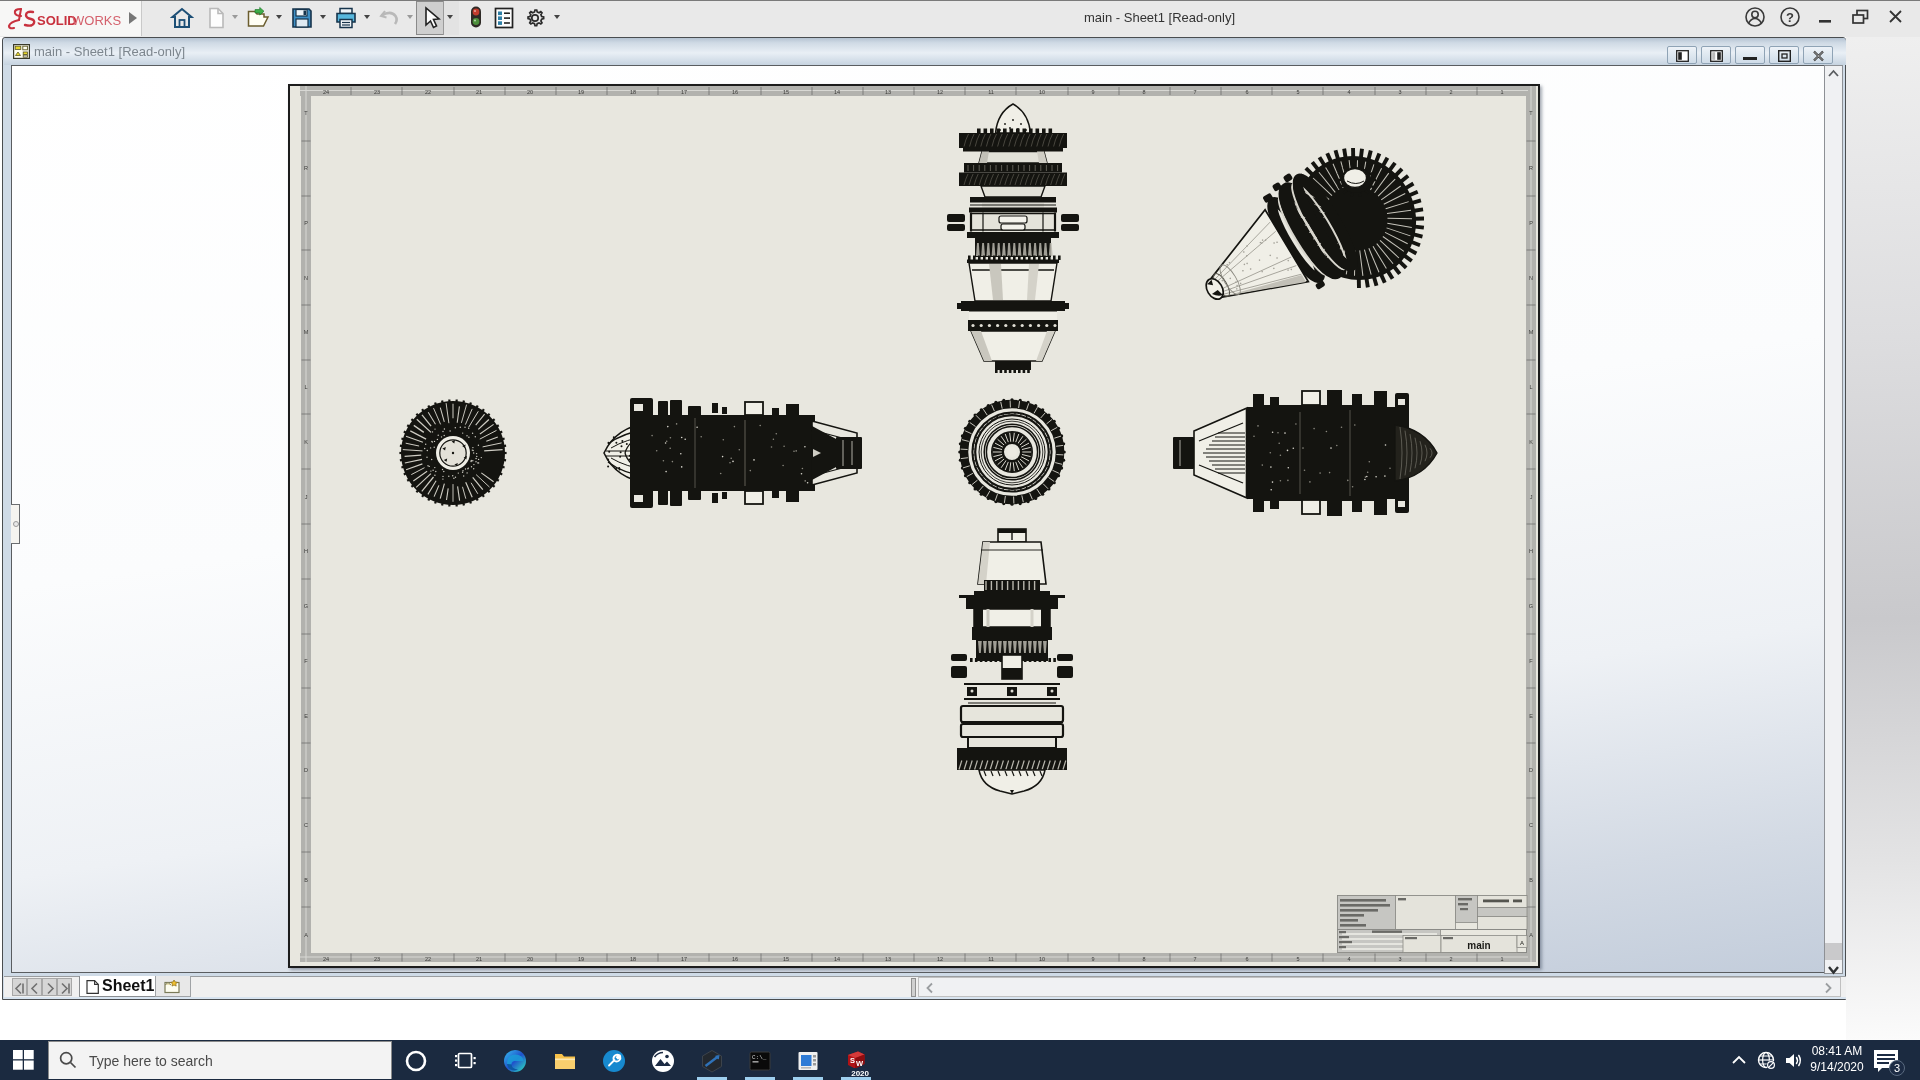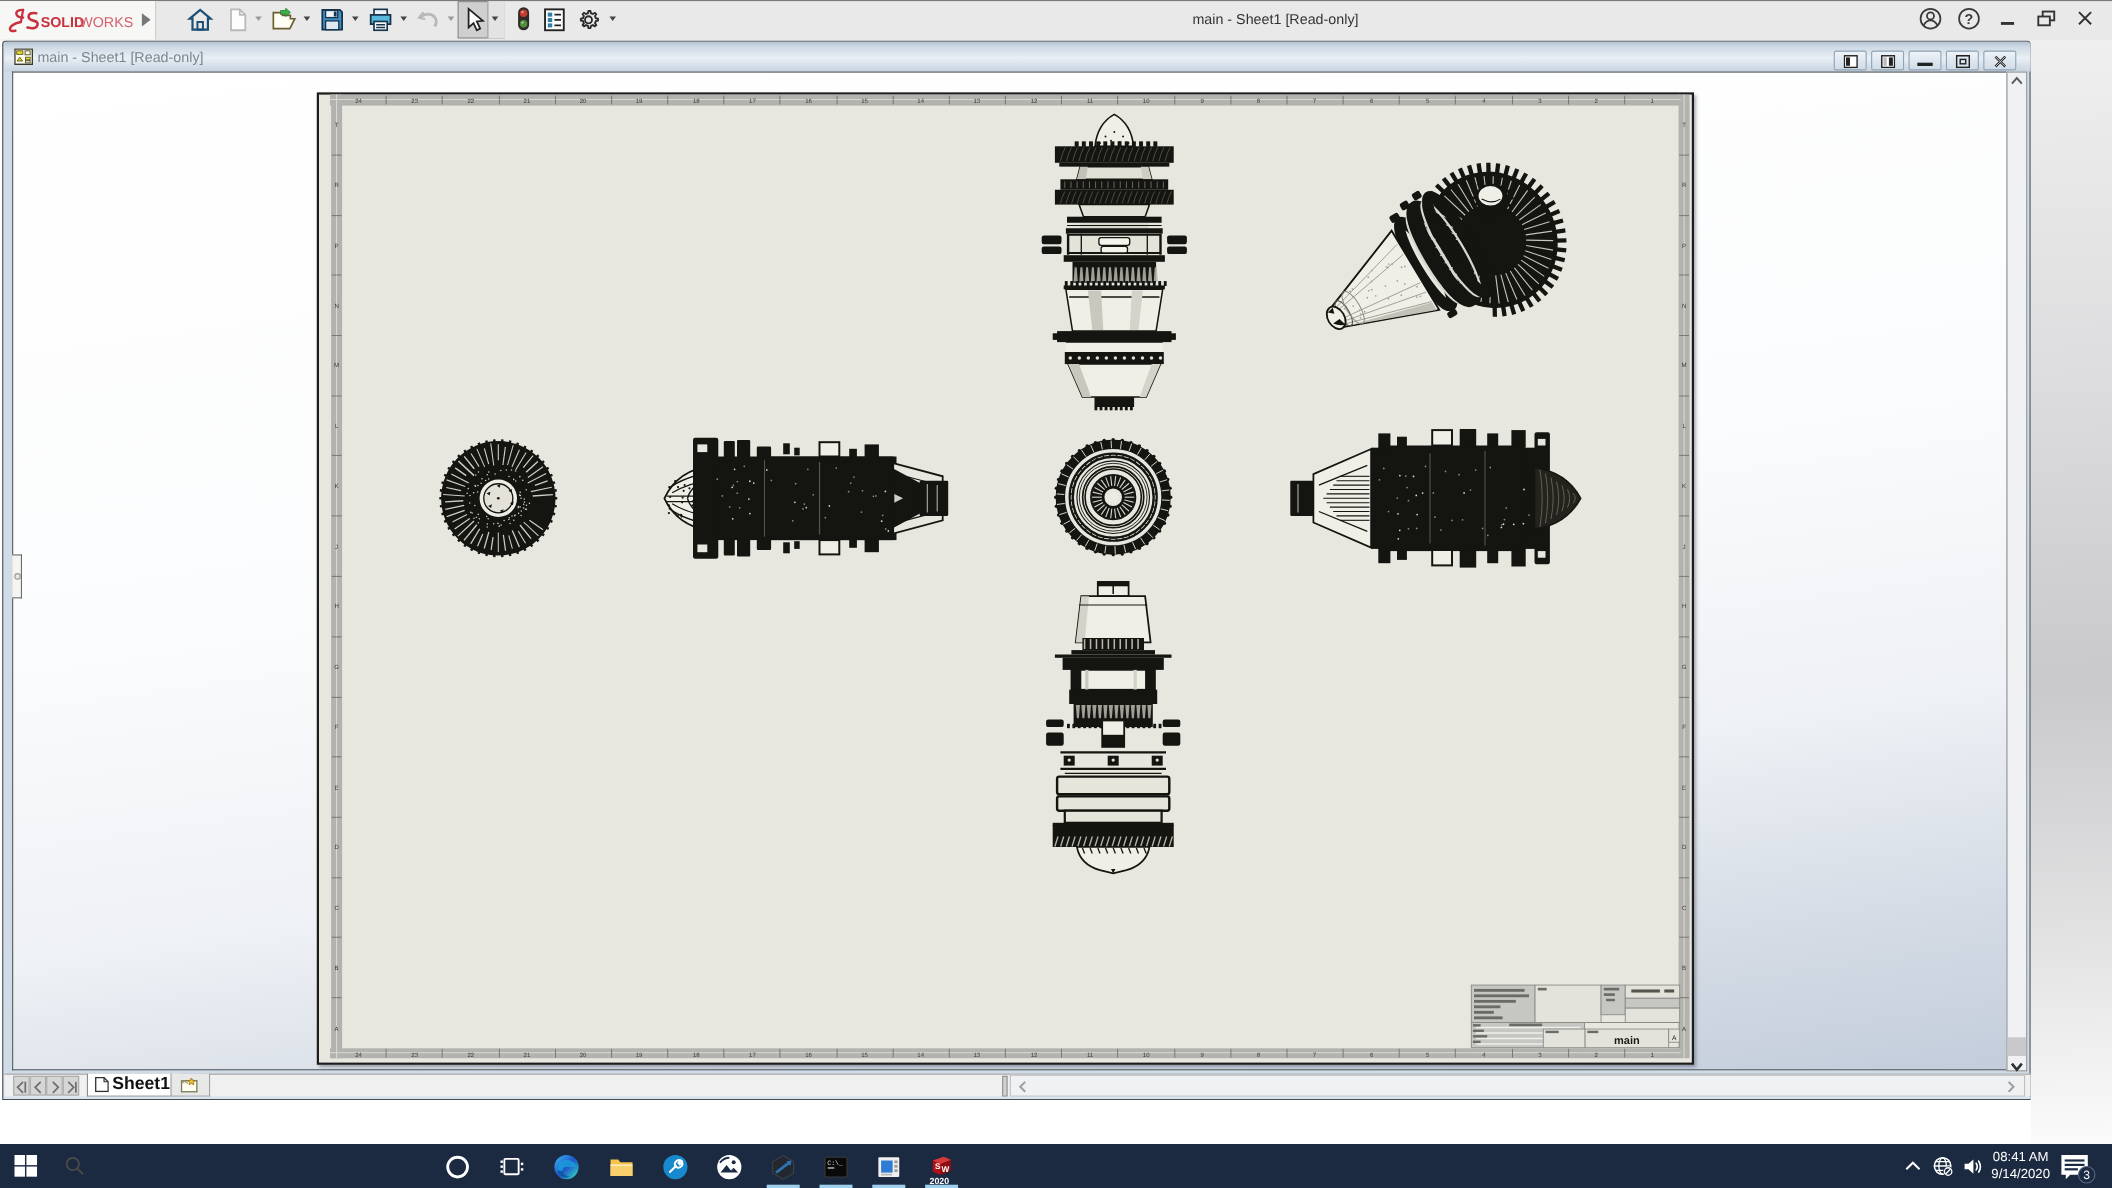--- a/index.html
+++ b/index.html
@@ -1357,20 +1357,21 @@
         <path d="M 1211 282 l 6 -1.5 l -1.5 5.5 Z" fill="#141410"></path>
       </g>
     </svg>
     <div id="taskbar" class="abs"></div>
     <svg class="abs" style="left:13px;top:1050px" width="21" height="20" viewBox="0 0 21 20">
 <rect x="0" y="0" width="9.7" height="9.2" fill="#fff"></rect>
       <rect x="11" y="0" width="9.7" height="9.2" fill="#fff"></rect>
 <rect x="0" y="10.5" width="9.7" height="9.2" fill="#fff"></rect>
       <rect x="11" y="10.5" width="9.7" height="9.2" fill="#fff"></rect>
     </svg>
+    <div id="searchbox" class="abs"><span style="margin-left:40px">Type here to search</span></div>
     <svg class="abs" style="left:58px;top:1050px" width="20" height="20" viewBox="0 0 20 20">
 <circle cx="8.2" cy="8.2" r="5.6" fill="none" stroke="#4a4a4a" stroke-width="1.7"></circle>
 <line x1="12.5" y1="12.5" x2="17.5" y2="17.5" stroke="#4a4a4a" stroke-width="1.7"></line>
     </svg>
     <svg class="abs" style="left:403px;top:1048px" width="26" height="26" viewBox="0 0 26 26">
       <circle cx="13" cy="13" r="9" fill="none" stroke="#fff" stroke-width="2.6"></circle>
     </svg>
     <svg class="abs" style="left:452px;top:1048px" width="26" height="26" viewBox="0 0 26 26">
       <g fill="none" stroke="#fff" stroke-width="1.7">
         <rect x="6.5" y="5.5" width="13" height="14" rx="1"></rect>
@@ -1427,21 +1428,21 @@
       <rect x="6" y="19" width="10" height="1.6" fill="#b8b8b8"></rect>
     </svg>
     <svg class="abs" style="left:843px;top:1048px" width="26" height="26" viewBox="0 0 26 26">
       <path d="M 5 7 L 15 3.5 L 21.5 6.5 L 21.5 16 L 12 20.5 L 5 17 Z" fill="#b01216"></path>
 <path d="M 5 7 L 15 3.5 L 21.5 6.5 L 12.5 10 Z" fill="#d43a3a"></path>
 <path d="M 12.5 10 L 21.5 6.5 L 21.5 16 L 12 20.5 Z" fill="#8c0d10"></path>
 <text x="7" y="15" font-size="7.5" font-weight="bold" fill="#fff" font-family="Liberation Sans,sans-serif">S</text>
 <text x="13" y="17.5" font-size="7.5" font-weight="bold" fill="#fff" font-family="Liberation Sans,sans-serif">W</text>
     </svg>
     <div class="abs" style="left:847px;top:1068px;width:20px;height:9px;background:#1c2b44"></div>
-    <div class="abs" style="left:845px;top:1069px;width:24px;height:10px;color:#fff;font-size:8px;font-weight:bold;text-align:left">2020</div>
+    <div class="abs" style="left:845px;top:1069px;width:24px;height:10px;color:#fff;font-size:8px;font-weight:bold;text-align:right">2020</div>
     <div class="abs" style="left:697px;top:1077px;width:30px;height:3px;background:#9ecfef"></div>
     <div class="abs" style="left:745px;top:1077px;width:30px;height:3px;background:#9ecfef"></div>
     <div class="abs" style="left:793px;top:1077px;width:30px;height:3px;background:#9ecfef"></div>
     <div class="abs" style="left:841px;top:1077px;width:30px;height:3px;background:#9ecfef"></div>
     <svg class="abs" style="left:1729px;top:1050px" width="20" height="20" viewBox="0 0 20 20">
       <path d="M 4 13 L 10 7 L 16 13" fill="none" stroke="#fff" stroke-width="1.8"></path>
     </svg>
     <svg class="abs" style="left:1756px;top:1050px" width="21" height="21" viewBox="0 0 21 21">
 <circle cx="10" cy="10" r="7.5" fill="none" stroke="#fff" stroke-width="1.4"></circle>
 <ellipse cx="10" cy="10" rx="3.4" ry="7.5" fill="none" stroke="#fff" stroke-width="1.2"></ellipse>

